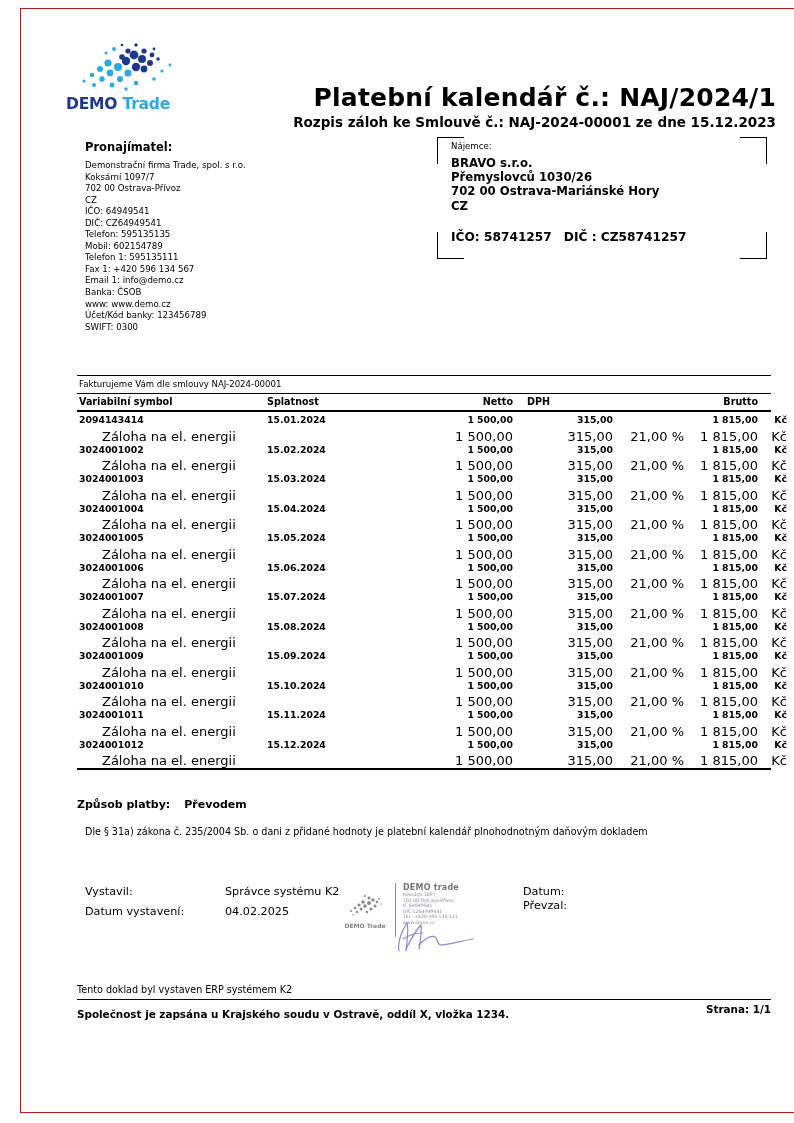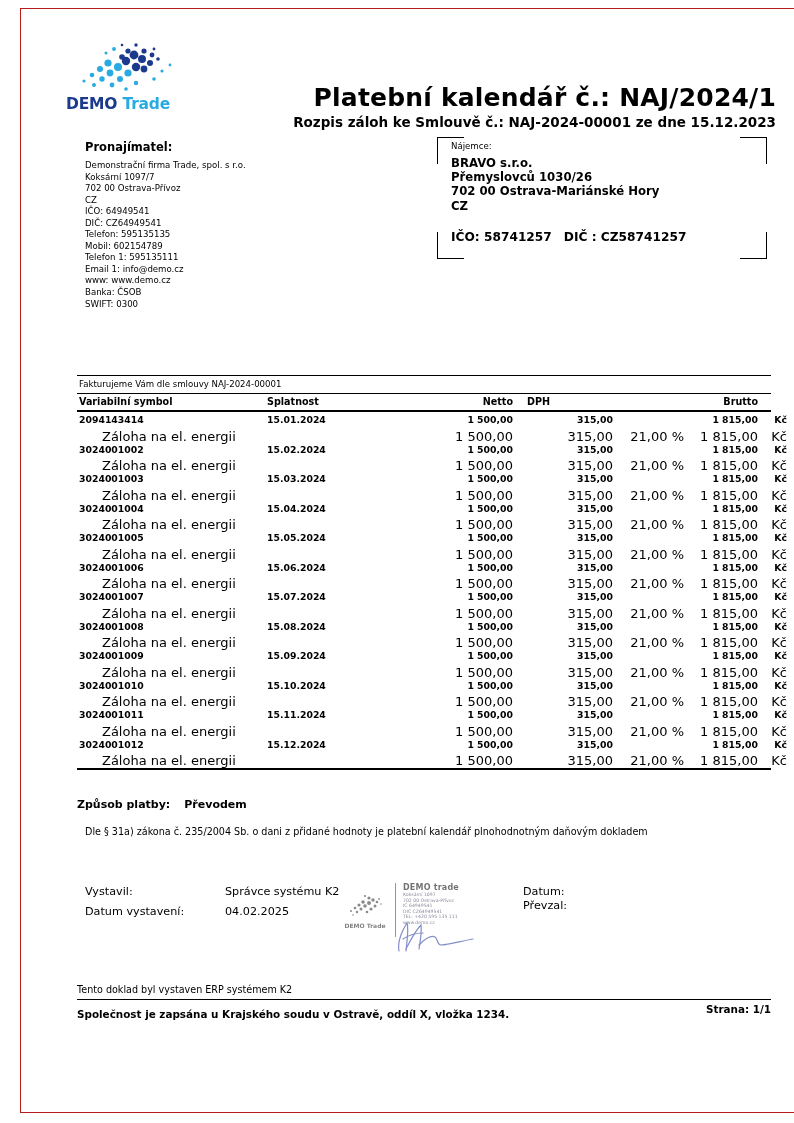--- a/index.html
+++ b/index.html
@@ -255,23 +255,25 @@
     <div>
       <div class="supplier-line">Demonstrační firma Trade, spol. s r.o.</div>
       <div class="supplier-line">Koksární 1097/7</div>
       <div class="supplier-line">702 00 Ostrava-Přívoz</div>
       <div class="supplier-line">CZ</div>
       <div class="supplier-line">IČO: 64949541</div>
       <div class="supplier-line">DIČ: CZ64949541</div>
       <div class="supplier-line">Telefon: 595135135</div>
       <div class="supplier-line">Mobil: 602154789</div>
       <div class="supplier-line">Telefon 1: 595135111</div>
+      <div class="supplier-line">Fax 1: +420 596 134 567</div>
       <div class="supplier-line">Email 1: info@demo.cz</div>
+      <div class="supplier-line">Banka: ČSOB</div>
       <div class="supplier-line">www: www.demo.cz</div>
-      <div class="supplier-line">Banka: ČSOB</div>
+      <div class="supplier-line">Účet/Kód banky: 123456789</div>
       <div class="supplier-line">SWIFT: 0300</div>
     </div>
   </div>
 
   <div class="abs cust-box">
     <div class="corner tl"></div>
     <div class="corner tr"></div>
     <div class="corner bl"></div>
     <div class="corner br"></div>
     <div class="cust-label">Nájemce:</div>

